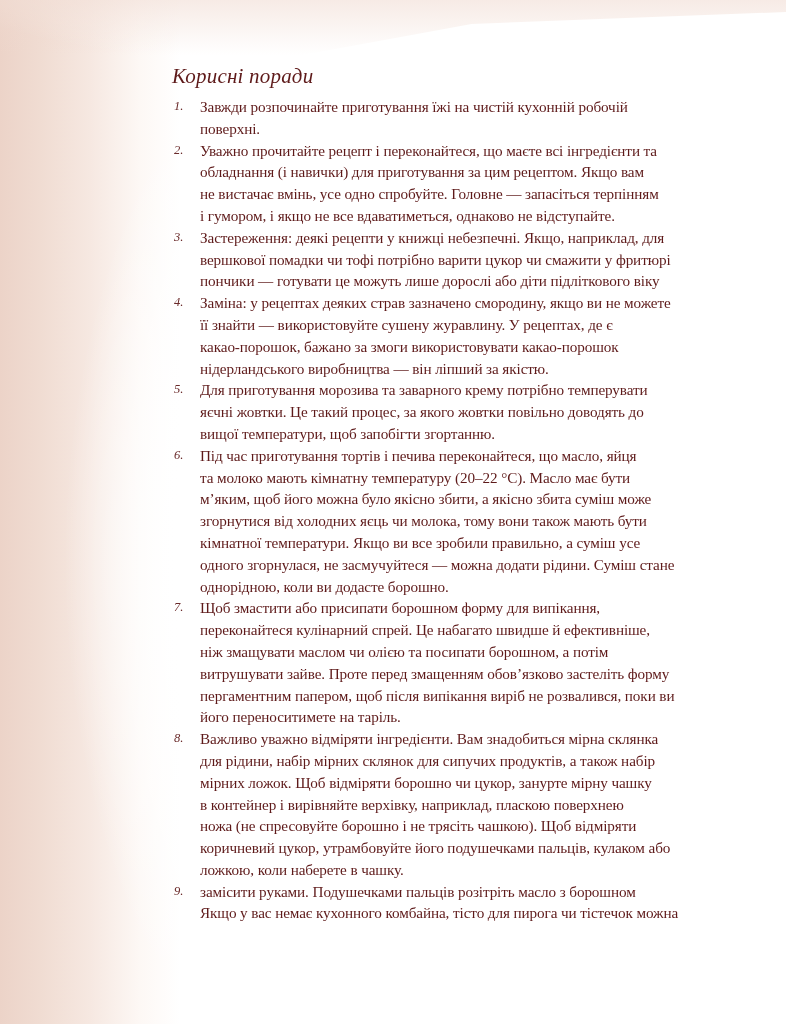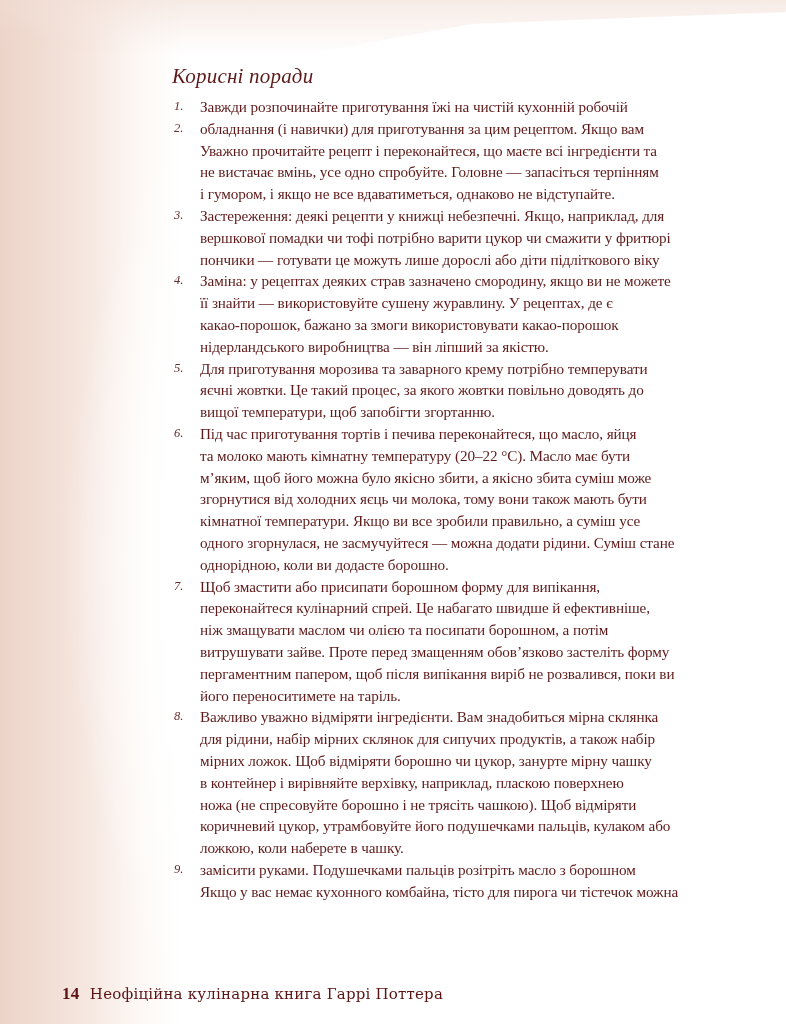--- a/index.html
+++ b/index.html
@@ -52,25 +52,26 @@
 <div class="bg"></div>
 <div class="bg2"></div>
 
 <div class="page">
   <div class="heading">Корисні поради</div>
 
   <ol class="tips">
     <li>
       <span class="num">1.</span>
       <span class="line">Завжди розпочинайте приготування їжі на чистій кухонній робочій</span>
+      <span class="line">поверхні.</span>
     </li>
     <li>
       <span class="num">2.</span>
+      <span class="line">Уважно прочитайте рецепт і переконайтеся, що маєте всі інгредієнти та</span>
       <span class="line">обладнання (і навички) для приготування за цим рецептом. Якщо вам</span>
-      <span class="line">Уважно прочитайте рецепт і переконайтеся, що маєте всі інгредієнти та</span>
       <span class="line">не вистачає вмінь, усе одно спробуйте. Головне — запасіться терпінням</span>
       <span class="line">і гумором, і якщо не все вдаватиметься, однаково не відступайте.</span>
     </li>
     <li>
       <span class="num">3.</span>
       <span class="line">Застереження: деякі рецепти у книжці небезпечні. Якщо, наприклад, для</span>
       <span class="line">вершкової помадки чи тофі потрібно варити цукор чи смажити у фритюрі</span>
       <span class="line">пончики — готувати це можуть лише дорослі або діти підліткового віку</span>
     </li>
     <li>
@@ -115,17 +116,13 @@
       <span class="line">коричневий цукор, утрамбовуйте його подушечками пальців, кулаком або</span>
       <span class="line">ложкою, коли наберете в чашку.</span>
     </li>
     <li>
       <span class="num">9.</span>
       <span class="line">замісити руками. Подушечками пальців розітріть масло з борошном</span>
       <span class="line">Якщо у вас немає кухонного комбайна, тісто для пирога чи тістечок можна</span>
     </li>
   </ol>
 
-  <div class="footer">
-    <span class="pnum">14</span>
-    <span class="title">Неофіційна кулінарна книга Гаррі Поттера</span>
-  </div>
 </div>
 
 </body></html>

